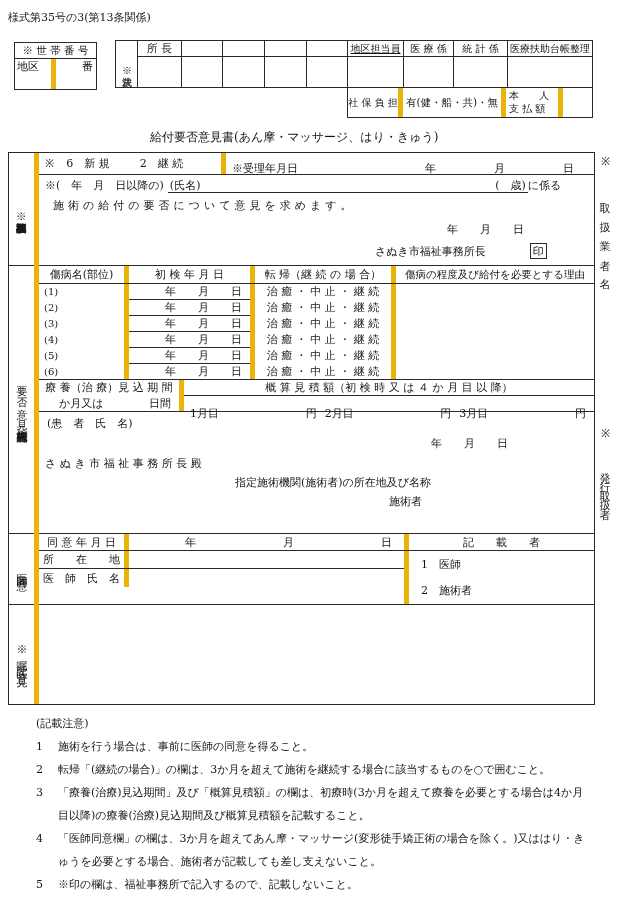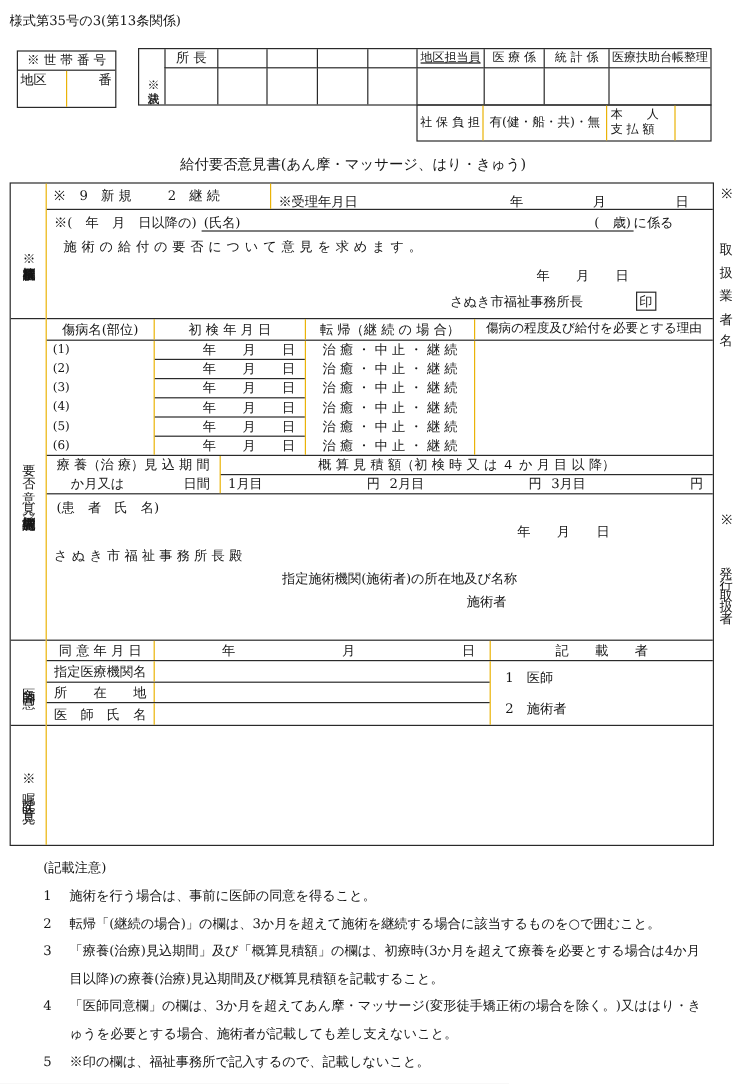--- a/index.html
+++ b/index.html
@@ -8,21 +8,21 @@
     position:relative; width:630px; height:903px; margin:0 auto;
     background:#ffffff; color:#161616;
     font-family:"DejaVu Serif","Liberation Serif",serif;
     font-size:11px; line-height:1;
   }
   .abs { position:absolute; }
   .flex { display:flex; }
   .col { display:flex; flex-direction:column; }
   .c { display:flex; align-items:center; justify-content:center; }
   .vt { writing-mode:vertical-rl; }
-  .br { border-right:1px solid #eab308; }
+  .br { border-right:5px solid #eab308; }
   .bb { border-bottom:1px solid #2a2a2a; }
   .bl { border-left:1px solid #2a2a2a; }
   .box { border:1px solid #2a2a2a; }
   .grid-appr {
     display:grid;
     grid-template-columns:21px 44px 41px 42px 42px 41px 56px 50px 54px auto;
     grid-template-rows:16px 1fr;
   }
   .dcell { height:16px; line-height:15px; text-align:right; padding-right:8px; border-bottom:1px solid #2a2a2a; }
   .dcell.last { border-bottom:none; line-height:16px; }
@@ -94,21 +94,21 @@
       <div class="c" style="flex:1;">
         <span class="vt" style="letter-spacing:4px;">※嘱託医意見</span>
       </div>
     </div>
 
     <div class="col" style="flex:1;">
 
       <div class="flex bb" style="height:22px;">
         <div class="br flex" style="width:187px;align-items:center;padding:0 6px;">
           <span>※</span>
-          <span style="margin-left:12px;">9　新 規</span>
+          <span style="margin-left:12px;">6　新 規</span>
           <span style="margin-left:30px;">2　継 続</span>
         </div>
         <div class="flex" style="flex:1;align-items:flex-end;padding:0 6px;">
           <span>※受理年月日</span>
           <span style="margin-left:auto;">年</span>
           <span style="margin-left:58px;">月</span>
           <span style="margin-left:58px;margin-right:14px;">日</span>
         </div>
       </div>
 
@@ -165,21 +165,21 @@
       </div>
 
       <div class="flex bb" style="height:32px;">
         <div class="br col" style="width:145px;">
           <div class="rline" style="text-align:center;">療 養（治 療）見 込 期 間</div>
           <div class="rline flex" style="padding:0 8px;">
             <span style="margin-left:12px;">か月又は</span>
             <span style="margin-left:auto;">日間</span>
           </div>
         </div>
-        <div class="col" style="flex:1;">
+        <div class="col" style="flex:1;gap:10px;">
           <div class="bb" style="height:16px;line-height:15px;text-align:center;">概 算 見 積 額（初 検 時 又 は ４ か 月 目 以 降）</div>
           <div class="flex" style="height:16px;line-height:16px;">
             <div class="flex" style="flex:1;padding:0 8px 0 6px;">
               <span>1月目</span>
               <span style="margin-left:auto;">円</span>
             </div>
             <div class="flex" style="flex:1;padding:0 8px 0 0;">
               <span>2月目</span>
               <span style="margin-left:auto;">円</span>
             </div>
@@ -205,24 +205,20 @@
           <span>年</span>
           <span>月</span>
           <span>日</span>
         </div>
         <div class="c" style="flex:1;">記　　載　　者</div>
       </div>
 
       <div class="flex bb" style="height:54px;">
         <div class="col br" style="width:370px;">
           <div class="flex bb" style="height:18px;">
-            <div class="br c" style="width:90px;">指定医療機関名</div>
-            <div style="flex:1;"></div>
-          </div>
-          <div class="flex bb" style="height:18px;">
             <div class="br c" style="width:90px;">所　　在　　地</div>
             <div style="flex:1;"></div>
           </div>
           <div class="flex" style="height:18px;">
             <div class="br c" style="width:90px;text-align:center;">医　師　氏　名</div>
             <div style="flex:1;"></div>
           </div>
         </div>
         <div class="col" style="flex:1;justify-content:space-around;padding-left:12px;">
           <div>1　医師</div>

